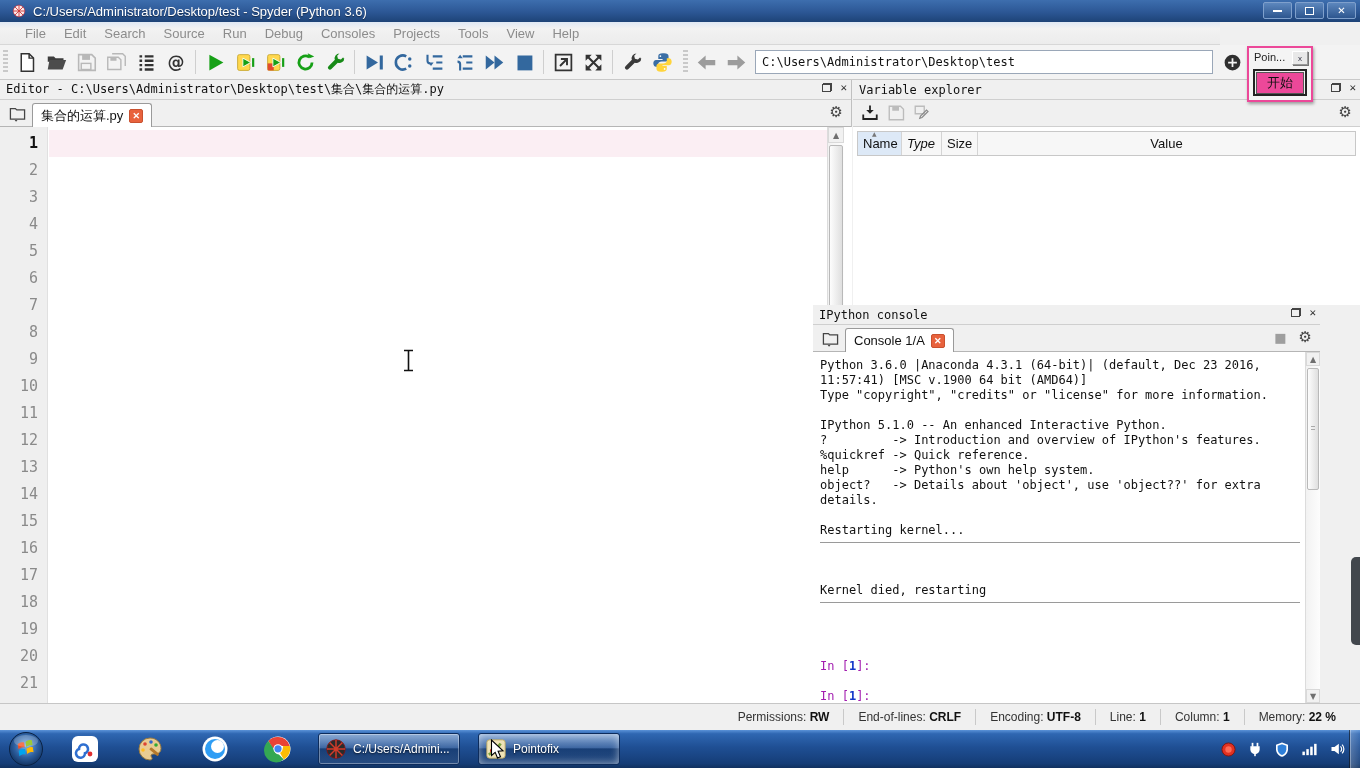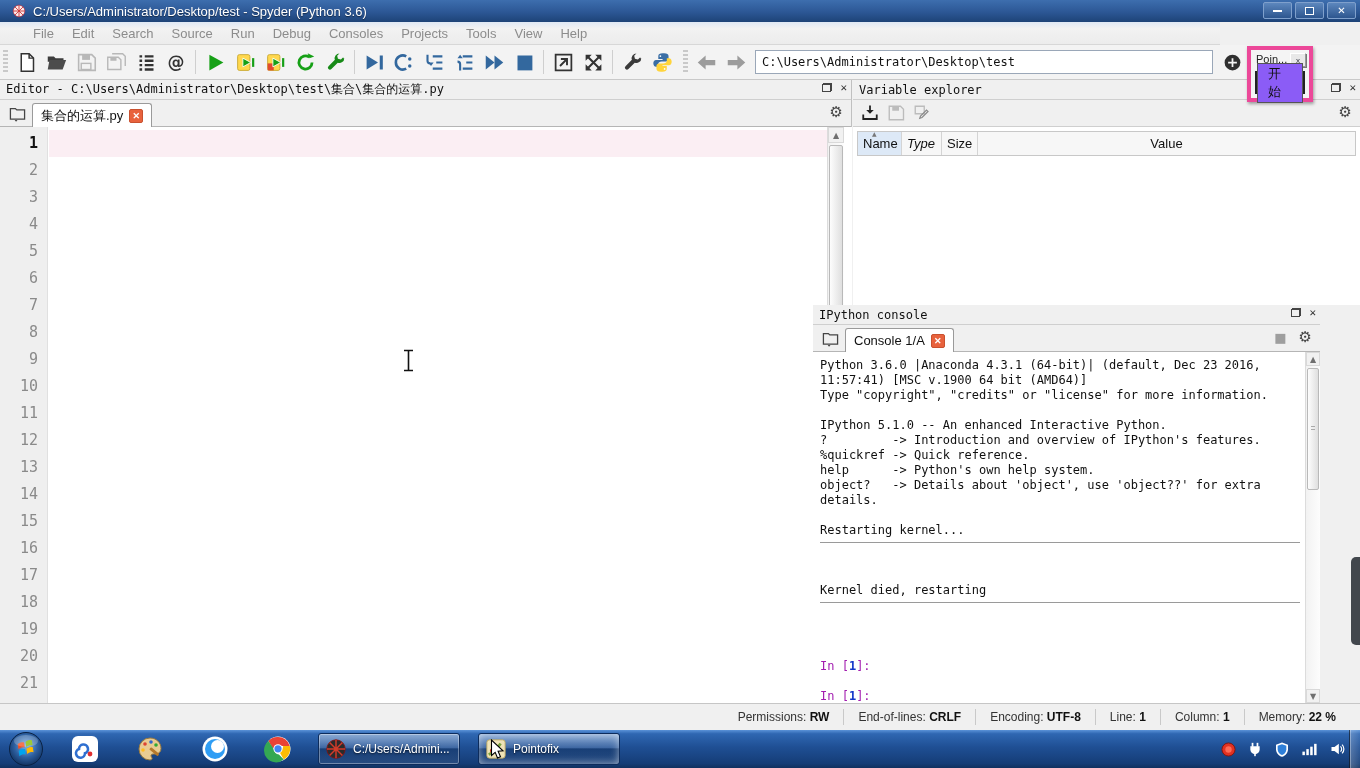--- a/index.html
+++ b/index.html
@@ -18,46 +18,46 @@
     background:linear-gradient(180deg,#5d87bd,#2d568f); color:#fff; font-size:10px;
     display:flex; align-items:center; justify-content:center; }
   .glyph-min { width:9px; height:2px; background:#fff; }
   .glyph-restore { position:relative; width:9px; height:8px; }
   .glyph-restore:before { content:""; position:absolute; right:0; top:0; width:7px; height:6px; border:1px solid #fff; }
   .glyph-restore:after { content:""; position:absolute; left:0; bottom:0; width:7px; height:6px; border:1px solid #fff; background:#33619c; }
 
   
   #menubar { left:0; top:22px; width:1220px; height:23px;
     background:linear-gradient(180deg,#dfe8f4 0%, #f2f2f2 30%, #ececec 100%);
-    display:flex; align-items:center; padding-left:24px; border-bottom:1px solid #d7d7d7; }
+    display:flex; align-items:center; padding-left:16px; border-bottom:1px solid #d7d7d7; }
   .menu-item { color:#8c8c8c; font-size:13px; padding:2px 9px; }
 
   
   #toolbar { left:0; top:45px; width:1360px; height:35px; background:#f3f3f3;
     border-bottom:1px solid #c9c9c9; display:flex; align-items:center; }
   .tbtn { width:30px; height:28px; display:flex; align-items:center; justify-content:center; }
   .tbtn svg { width:21px; height:21px; }
   .tb-sep { width:1px; height:24px; background:#cfcfcf; margin:0 4px; }
   .tb-grip { width:5px; height:24px; margin:0 3px;
     background:repeating-linear-gradient(180deg,#c9c9c9 0 2px, transparent 2px 4px); }
   .at-glyph { font-size:17px; font-weight:bold; color:#333; font-family:"DejaVu Sans", sans-serif;}
   #path-field { width:458px; height:24px; background:#fff; border:1px solid #9aa7b8;
     font-family:"DejaVu Sans Mono", monospace; font-size:12px; color:#111;
     padding:0 6px; display:flex; align-items:center; margin:0 4px; }
 
   
   #pointofix-win { left:1247px; top:46px; width:66px; height:56px; background:#f4f4f4;
-    border:4px solid #ec4899; box-shadow:1px 2px 3px rgba(0,0,0,.35); z-index:60; }
+    border:2px solid #ec4899; box-shadow:1px 2px 3px rgba(0,0,0,.35); z-index:60; }
   #pointofix-title { position:absolute; left:5px; top:3px; font-size:11px; color:#222; }
   #pointofix-close { position:absolute; right:3px; top:3px; width:16px; height:14px;
     background:#e8e8e8; border:1px solid #999; border-top-color:#fff; border-left-color:#fff;
     box-shadow:1px 1px 0 #777; font-size:8px; color:#334; display:flex; align-items:center; justify-content:center; }
   #pointofix-start { position:absolute; left:4px; top:21px; right:4px; bottom:4px;
     border:2px solid #222; background:#f0f0f0; display:flex; align-items:center; justify-content:center; }
-  #pointofix-start .inner { border:1px solid #555; background:#8b5cf6; padding:1px 10px;
+  #pointofix-start .inner { border:1px solid #555; background:#ec4899; padding:1px 10px;
     font-size:13px; color:#111; }
 
   
   .panel-header { height:20px; background:#f0f0f0; border-bottom:1px solid #cfcfcf;
     display:flex; align-items:center; font-family:"DejaVu Sans Mono", monospace;
     font-size:12px; color:#111; padding:0 6px; position:relative; }
   .ph-btns { position:absolute; right:4px; top:2px; display:flex; gap:8px; align-items:center; }
   .float-glyph { position:relative; width:10px; height:9px; }
   .float-glyph:before { content:""; position:absolute; right:0; top:0; width:7px; height:6px; border:1px solid #444; }
   .float-glyph:after { content:""; position:absolute; left:0; bottom:0; width:7px; height:6px; border:1px solid #444; background:#f0f0f0; }

